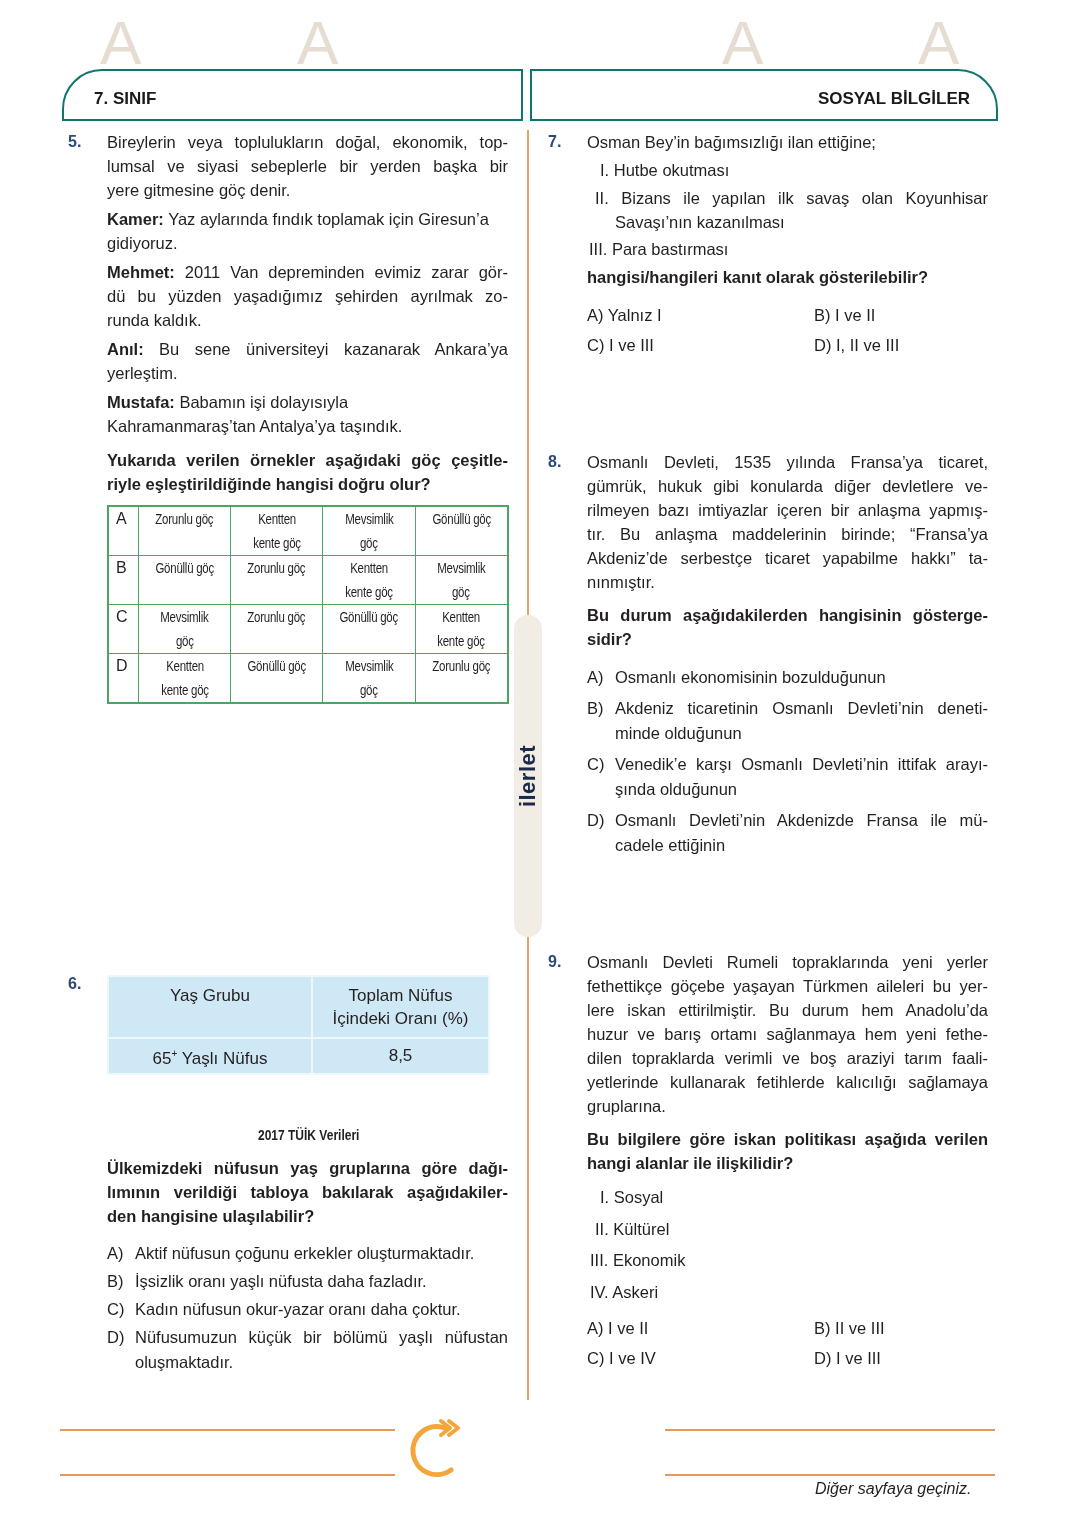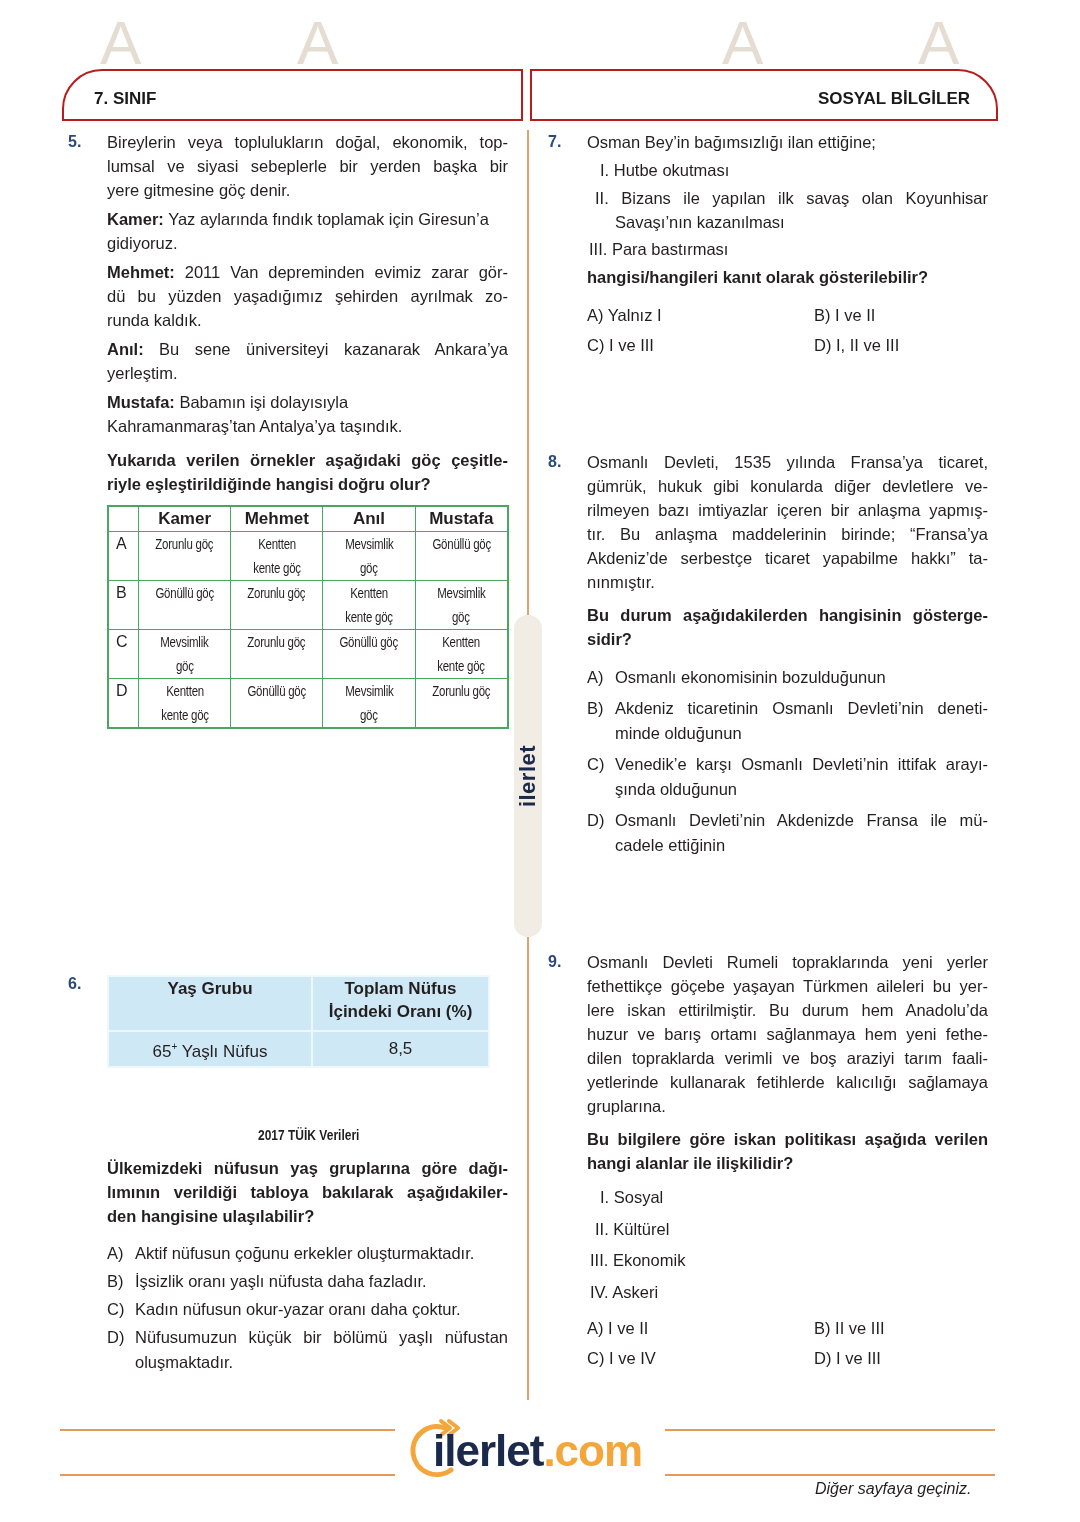--- a/index.html
+++ b/index.html
@@ -6,21 +6,21 @@
   body {
     width: 1080px; height: 1522px; position: relative; overflow: hidden;
     font-family: "Liberation Sans", sans-serif; color: #231f20;
   }
   .abs { position: absolute; }
   .watermark {
     position: absolute; top: 12px; font-size: 62px; color: #e5ddd2;
     font-family: "Liberation Sans", sans-serif; line-height: 1;
   }
   .hdr-box {
-    position: absolute; top: 69px; height: 52px; border: 2px solid #b91c1c;
+    position: absolute; top: 69px; height: 52px; border: 2px solid #0f766e;
     background: #fff; box-sizing: border-box;
   }
   .hdr-left { left: 62px; width: 461px; border-top-left-radius: 40px; }
   .hdr-right { left: 530px; width: 468px; border-top-right-radius: 40px; }
   .hdr-text { position: absolute; top: 18px; font-size: 17px; font-weight: bold; color: #1a1a1a; }
   .vdivider { position: absolute; left: 527px; width: 2px; background: #e3a16b; }
   .side-pill {
     position: absolute; left: 514px; top: 615px; width: 28px; height: 322px;
     background: #f2ede4; border-radius: 14px;
   }
@@ -44,21 +44,21 @@
     font-family: "Liberation Sans", sans-serif; font-size: 14px; line-height: 24px;
     height: 48px; letter-spacing: -0.3px; transform-origin: center;
   }
   table.goc td.lbl { font-size: 16px; text-align: left; padding-left: 7px; width: 22px; }
   table.goc td .cond { display: inline-block; transform: scaleX(0.82); }
   table.nufus {
     position: absolute; left: 107px; top: 975px; width: 383px; border-collapse: collapse;
     background: #cfe8f5;
   }
   table.nufus td, table.nufus th { border: 2px solid #eef7fc; text-align: center; font-size: 17px; }
-  table.nufus th { font-weight: bold; height: 52px; line-height: 23px; vertical-align: top; padding-top: 0; }
+  table.nufus th { font-weight: normal; height: 52px; line-height: 23px; vertical-align: top; padding-top: 7px; }
   table.nufus td { height: 27px; line-height: 27px; }
   .caption { position: absolute; left: 258px; top: 1126px; font-size: 15px; transform: scaleX(0.8); transform-origin: left; font-weight: bold; }
   .footer-line { position: absolute; height: 2px; background: #e59a5c; }
   .logo { position: absolute; left: 405px; top: 1418px; width: 260px; height: 62px; }
   .logo-text { position: absolute; left: 28px; top: 8px; font-size: 44px; font-weight: bold; letter-spacing: -1px; }
   .logo-main { color: #1b2a4a; }
   .logo-dom { color: #f4a63a; }
   .next-page { position: absolute; left: 815px; top: 1480px; font-size: 16px; font-style: italic; }
   sup { font-size: 10px; }
 </style>
@@ -100,27 +100,20 @@
   <div class="line" style="left:107px; top:361px">yerleştim.</div>
 
   <div class="line" style="left:107px; top:390px"><b>Mustafa:</b><span> Babamın işi dolayısıyla</span></div>
   <div class="line" style="left:107px; top:414px">Kahramanmaraş’tan Antalya’ya taşındık.</div>
 
   <div class="line bold" style="left:107px; top:448px; width:401px; text-align-last:justify">Yukarıda verilen örnekler aşağıdaki göç çeşitle-</div>
   <div class="line bold" style="left:107px; top:472px">riyle eşleştirildiğinde hangisi doğru olur?</div>
 
   <table class="goc">
     <tbody>
-        <tr>
-      <th style="width:22px"></th>
-      <th>Kamer</th>
-      <th>Mehmet</th>
-      <th>Anıl</th>
-      <th>Mustafa</th>
-    </tr>
     <tr>
       <td class="lbl">A</td>
       <td><span class="cond">Zorunlu göç</span></td>
       <td><span class="cond">Kentten</span><br><span class="cond">kente göç</span></td>
       <td><span class="cond">Mevsimlik</span><br><span class="cond">göç</span></td>
       <td><span class="cond">Gönüllü göç</span></td>
     </tr>
     <tr>
       <td class="lbl">B</td>
       <td><span class="cond">Gönüllü göç</span></td>
@@ -234,16 +227,15 @@
 <div class="footer-line" style="left:60px; top:1474px; width:335px"></div>
 <div class="footer-line" style="left:665px; top:1429px; width:330px"></div>
 <div class="footer-line" style="left:665px; top:1474px; width:330px"></div>
 
 <div class="logo">
   <svg class="abs" style="left:0; top:0" width="60" height="62" viewBox="0 0 60 62">
     <path d="M40 10 A 24 24 0 1 0 46 52" fill="none" stroke="#f4a63a" stroke-width="5" stroke-linecap="round"></path>
     <path d="M36 3 L45 10 L36 17" fill="none" stroke="#f4a63a" stroke-width="4" stroke-linecap="round" stroke-linejoin="round"></path>
     <path d="M44 3 L53 10 L44 17" fill="none" stroke="#f4a63a" stroke-width="4" stroke-linecap="round" stroke-linejoin="round"></path>
   </svg>
-  <div class="logo-text"><span class="logo-main">ilerlet</span><span class="logo-dom">.com</span></div>
 </div>
 
 <div class="next-page">Diğer sayfaya geçiniz.</div>
 
 </body></html>

